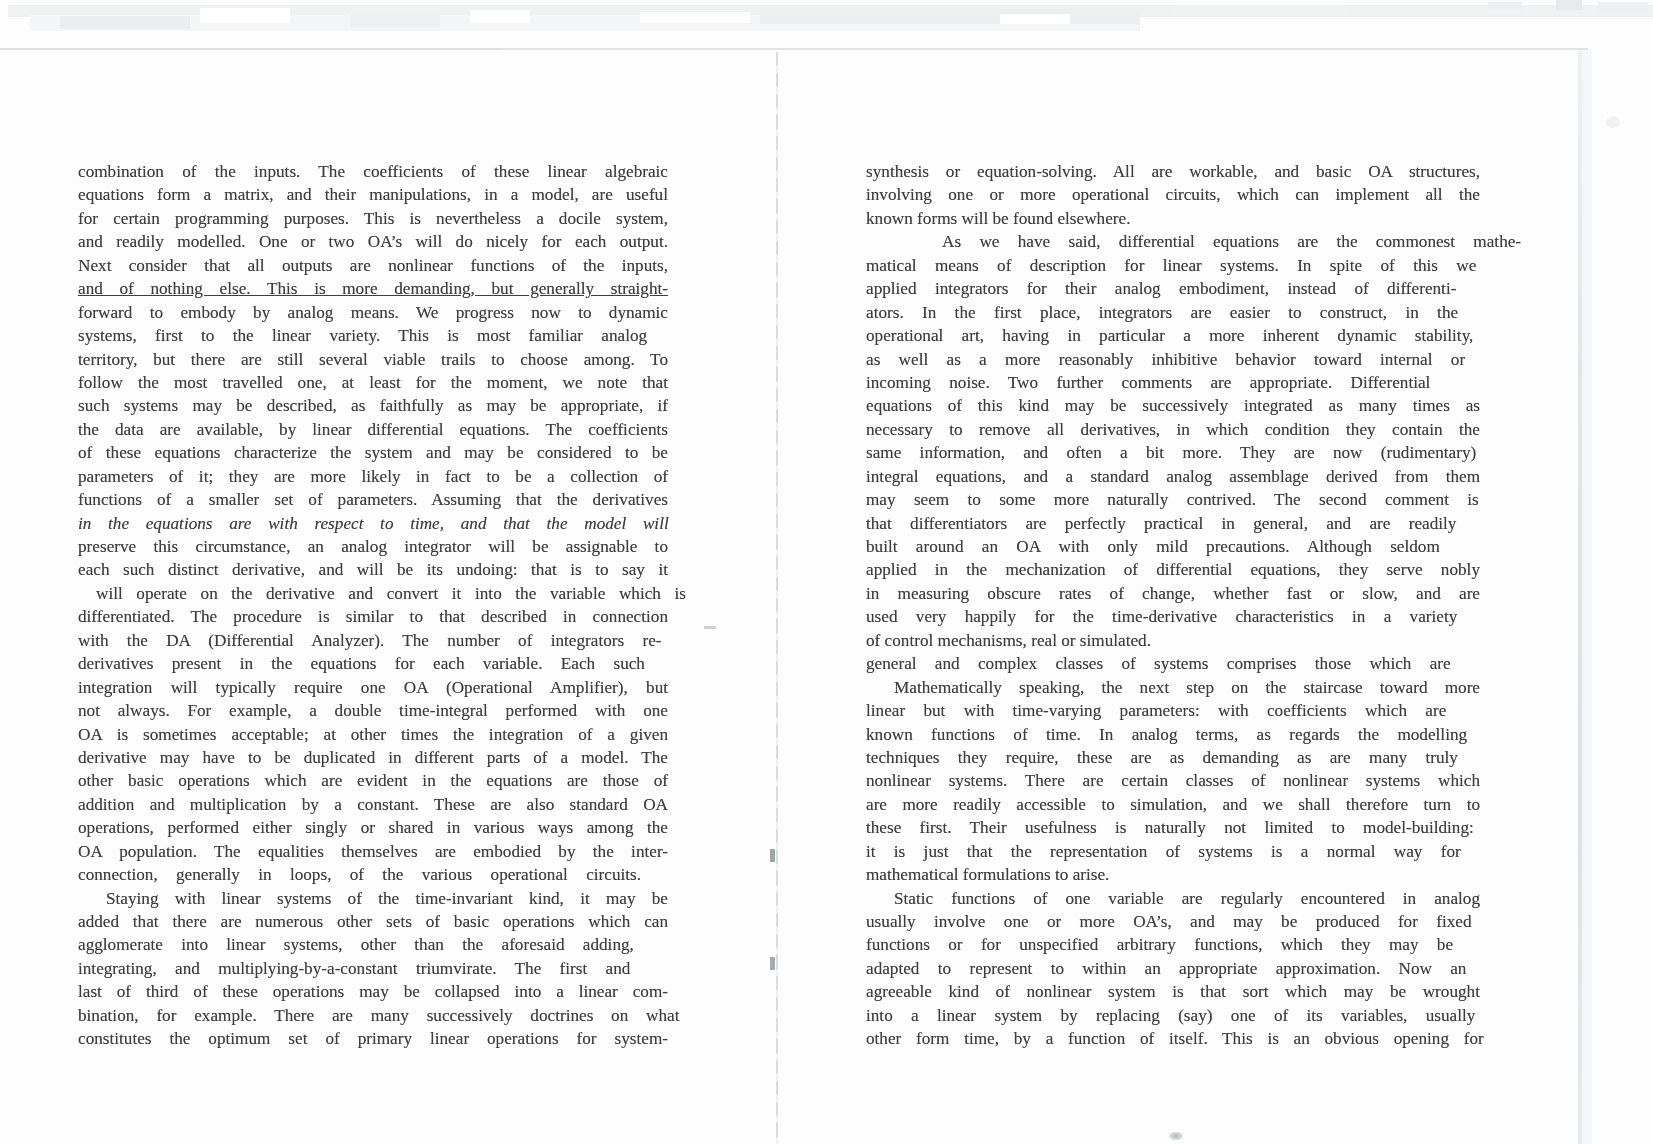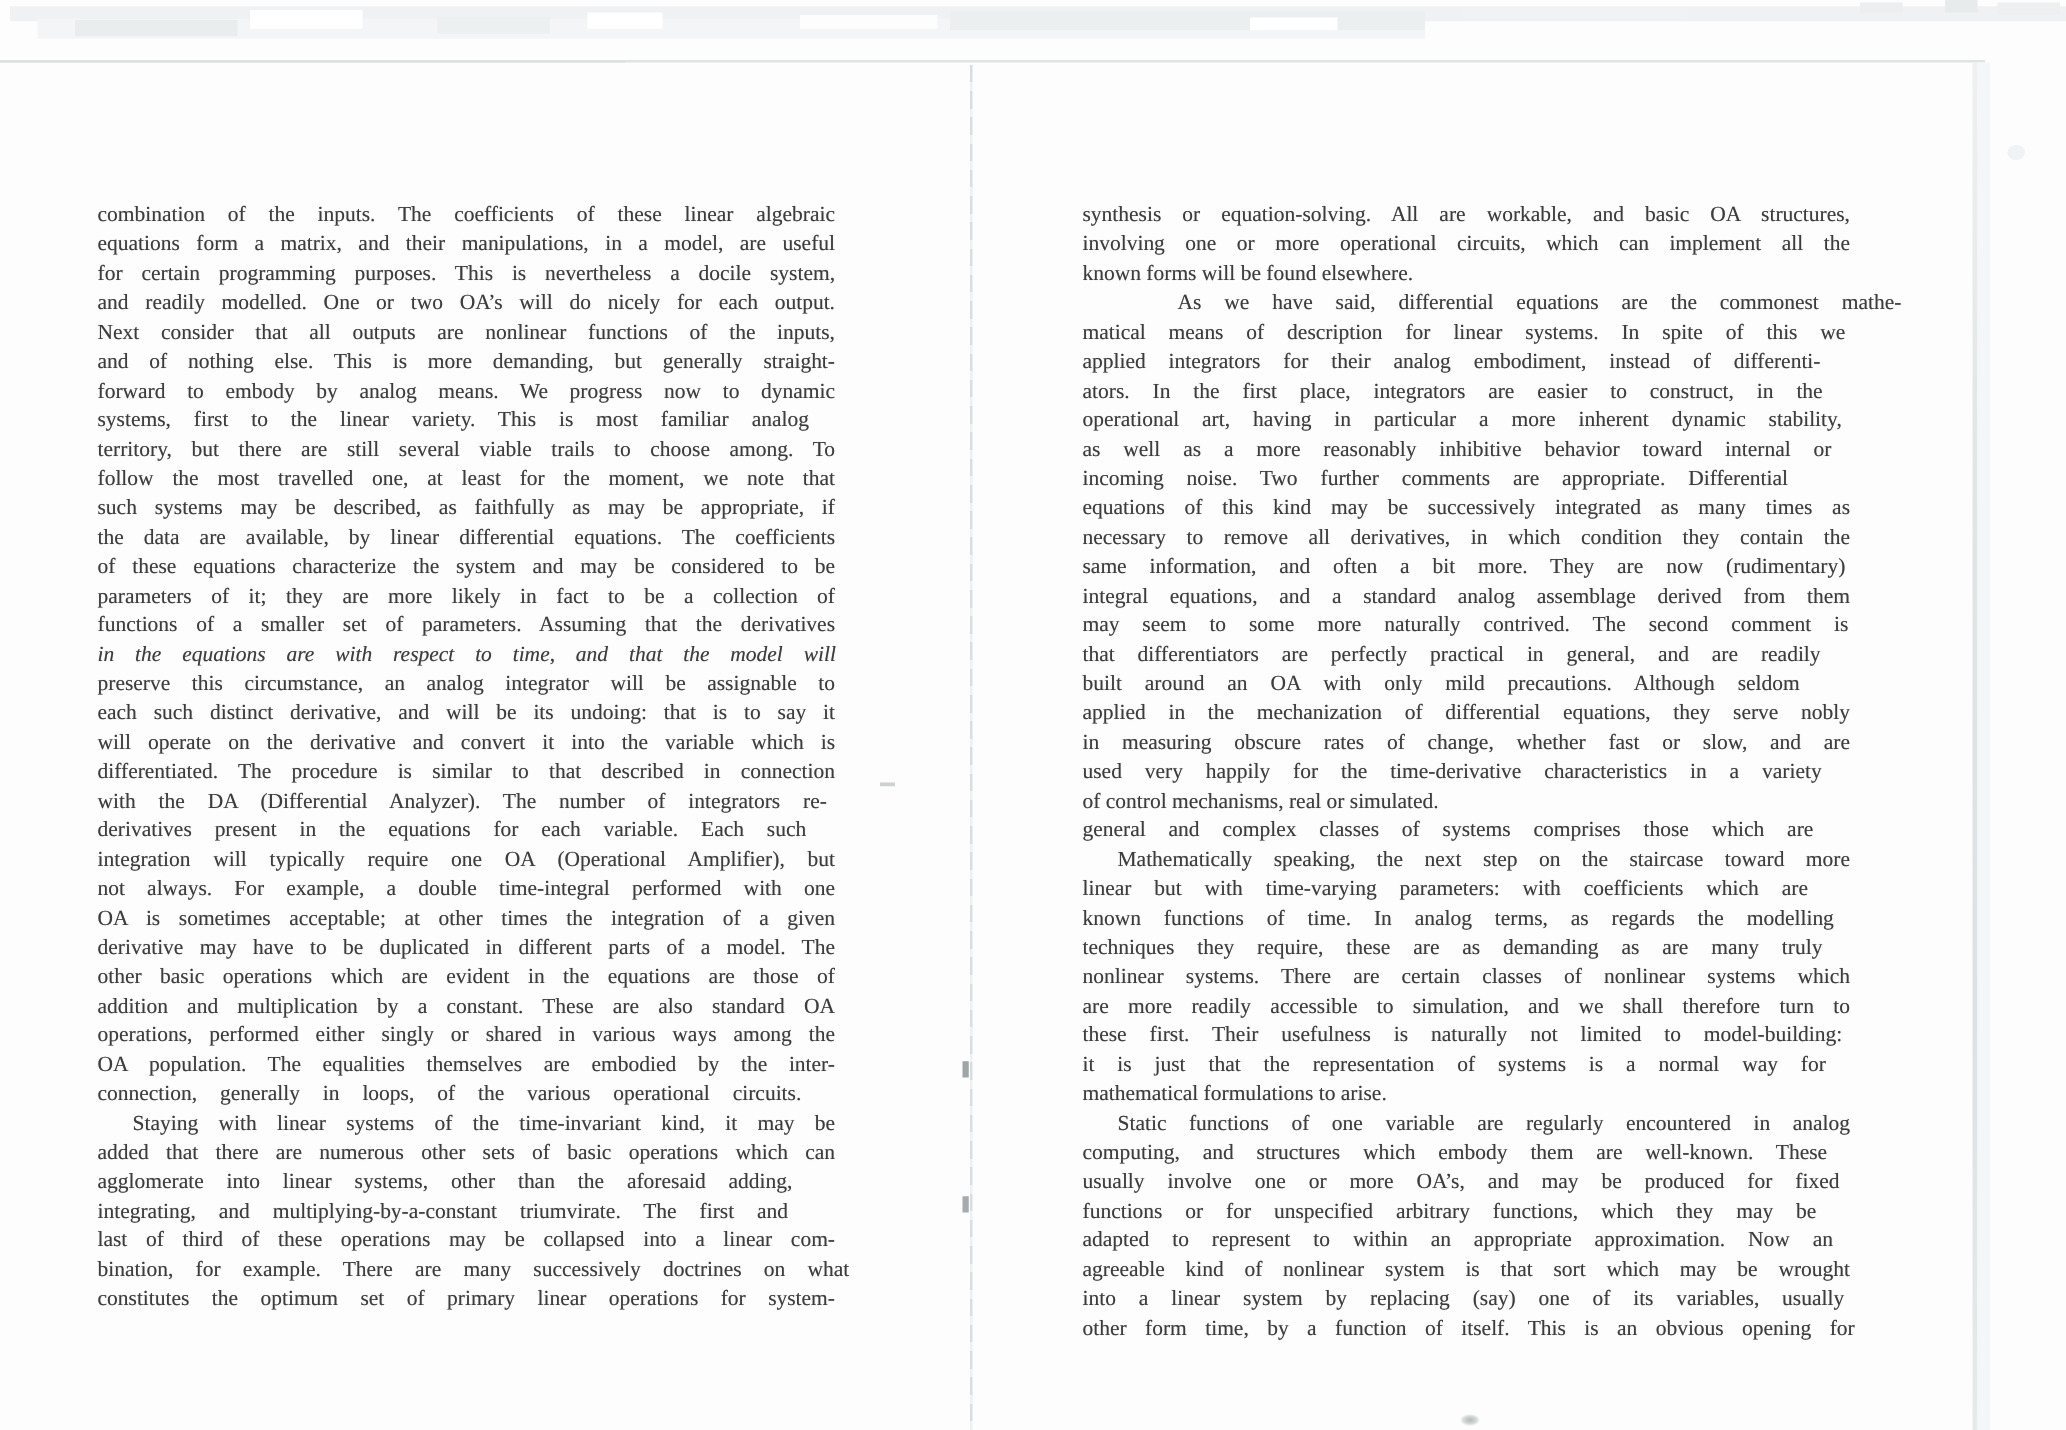--- a/index.html
+++ b/index.html
@@ -57,34 +57,34 @@
 
   <div class="art smudge" style="left:1166px;top:1130px;width:20px;height:12px;
               background:radial-gradient(closest-side,#b4b8b9,#d9dbdc 55%,rgba(255,255,255,0) 80%);"></div>
 
   <div class="col col-left">
       <div class="ln"><span style="word-spacing: 13.974px;">combination of the inputs. The coefficients of these linear algebraic</span></div>
       <div class="ln"><span style="word-spacing: 8.85653px;">equations form a matrix, and their manipulations, in a model, are useful</span></div>
       <div class="ln"><span style="word-spacing: 10.8056px;">for certain programming purposes. This is nevertheless a docile system,</span></div>
       <div class="ln"><span style="word-spacing: 9.07161px;">and readily modelled. One or two OA’s will do nicely for each output.</span></div>
       <div class="ln"><span style="word-spacing: 13.0328px;">Next consider that all outputs are nonlinear functions of the inputs,</span></div>
-      <div class="ln"><span style="word-spacing: 12.3484px;">and of nothing else. This is more demanding, but generally straight-</span></div>
+      <div class="ln"><span style="word-spacing: 12.3484px; text-decoration: underline;">and of nothing else. This is more demanding, but generally straight-</span></div>
       <div class="ln"><span style="word-spacing: 13.0125px;">forward to embody by analog means. We progress now to dynamic</span></div>
       <div class="ln"><span style="word-spacing: 14px;">systems, first to the linear variety. This is most familiar analog</span></div>
       <div class="ln"><span style="word-spacing: 11.3977px;">territory, but there are still several viable trails to choose among. To</span></div>
       <div class="ln"><span style="word-spacing: 10.7435px;">follow the most travelled one, at least for the moment, we note that</span></div>
       <div class="ln"><span style="word-spacing: 9.94176px;">such systems may be described, as faithfully as may be appropriate, if</span></div>
       <div class="ln"><span style="word-spacing: 11.7344px;">the data are available, by linear differential equations. The coefficients</span></div>
       <div class="ln"><span style="word-spacing: 9.16477px;">of these equations characterize the system and may be considered to be</span></div>
       <div class="ln"><span style="word-spacing: 11.28px;">parameters of it; they are more likely in fact to be a collection of</span></div>
       <div class="ln"><span style="word-spacing: 10.6484px;">functions of a smaller set of parameters. Assuming that the derivatives</span></div>
       <div class="ln"><span style="word-spacing: 12.3737px; font-style: italic;">in the equations are with respect to time, and that the model will</span></div>
       <div class="ln"><span style="word-spacing: 12.9497px;">preserve this circumstance, an analog integrator will be assignable to</span></div>
       <div class="ln"><span style="word-spacing: 9.17909px;">each such distinct derivative, and will be its undoing: that is to say it</span></div>
-      <div class="ln"><span style="word-spacing: 9.3138px;">will operate on the derivative and convert it into the variable which is</span></div>
+      <div class="ln"><span style="word-spacing: 9.3138px; margin-left: 18px;">will operate on the derivative and convert it into the variable which is</span></div>
       <div class="ln"><span style="word-spacing: 11.8524px;">differentiated. The procedure is similar to that described in connection</span></div>
       <div class="ln"><span style="word-spacing: 14px;">with the DA (Differential Analyzer). The number of integrators re-</span></div>
       <div class="ln"><span style="word-spacing: 14px;">derivatives present in the equations for each variable. Each such</span></div>
       <div class="ln"><span style="word-spacing: 13.9082px;">integration will typically require one OA (Operational Amplifier), but</span></div>
       <div class="ln"><span style="word-spacing: 13.4236px;">not always. For example, a double time-integral performed with one</span></div>
       <div class="ln"><span style="word-spacing: 10.5497px;">OA is sometimes acceptable; at other times the integration of a given</span></div>
       <div class="ln"><span style="word-spacing: 8.77083px;">derivative may have to be duplicated in different parts of a model. The</span></div>
       <div class="ln"><span style="word-spacing: 10.4645px;">other basic operations which are evident in the equations are those of</span></div>
       <div class="ln"><span style="word-spacing: 11.0609px;">addition and multiplication by a constant. These are also standard OA</span></div>
       <div class="ln"><span style="word-spacing: 9.21719px;">operations, performed either singly or shared in various ways among the</span></div>
@@ -124,21 +124,20 @@
       <div class="ln ind"><span style="word-spacing: 12.8229px;">Mathematically speaking, the next step on the staircase toward more</span></div>
       <div class="ln"><span style="word-spacing: 14px;">linear but with time-varying parameters: with coefficients which are</span></div>
       <div class="ln"><span style="word-spacing: 14px;">known functions of time. In analog terms, as regards the modelling</span></div>
       <div class="ln"><span style="word-spacing: 14px;">techniques they require, these are as demanding as are many truly</span></div>
       <div class="ln"><span style="word-spacing: 13.4219px;">nonlinear systems. There are certain classes of nonlinear systems which</span></div>
       <div class="ln"><span style="word-spacing: 11.1293px;">are more readily accessible to simulation, and we shall therefore turn to</span></div>
       <div class="ln"><span style="word-spacing: 14px;">these first. Their usefulness is naturally not limited to model-building:</span></div>
       <div class="ln"><span style="word-spacing: 14px;">it is just that the representation of systems is a normal way for</span></div>
       <div class="ln"><span>mathematical formulations to arise.</span></div>
       <div class="ln ind"><span style="word-spacing: 13.7274px;">Static functions of one variable are regularly encountered in analog</span></div>
-      <div class="ln"><span style="word-spacing: 14px;">computing, and structures which embody them are well-known. These</span></div>
       <div class="ln"><span style="word-spacing: 14px;">usually involve one or more OA’s, and may be produced for fixed</span></div>
       <div class="ln"><span style="word-spacing: 14px;">functions or for unspecified arbitrary functions, which they may be</span></div>
       <div class="ln"><span style="word-spacing: 14px;">adapted to represent to within an appropriate approximation. Now an</span></div>
       <div class="ln"><span style="word-spacing: 12.2955px;">agreeable kind of nonlinear system is that sort which may be wrought</span></div>
       <div class="ln"><span style="word-spacing: 14px;">into a linear system by replacing (say) one of its variables, usually</span></div>
       <div class="ln"><span style="word-spacing: 10.4255px;">other form time, by a function of itself. This is an obvious opening for</span></div>
     </div>
 
 </div>
 

